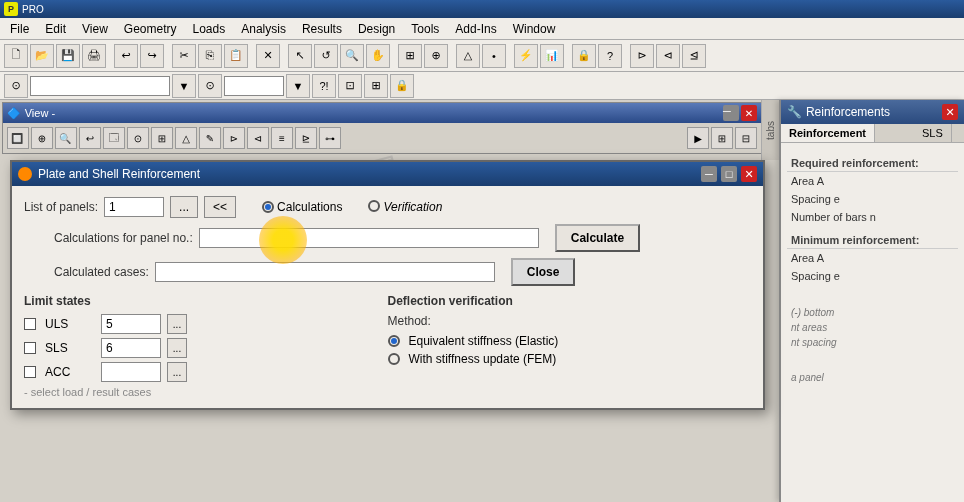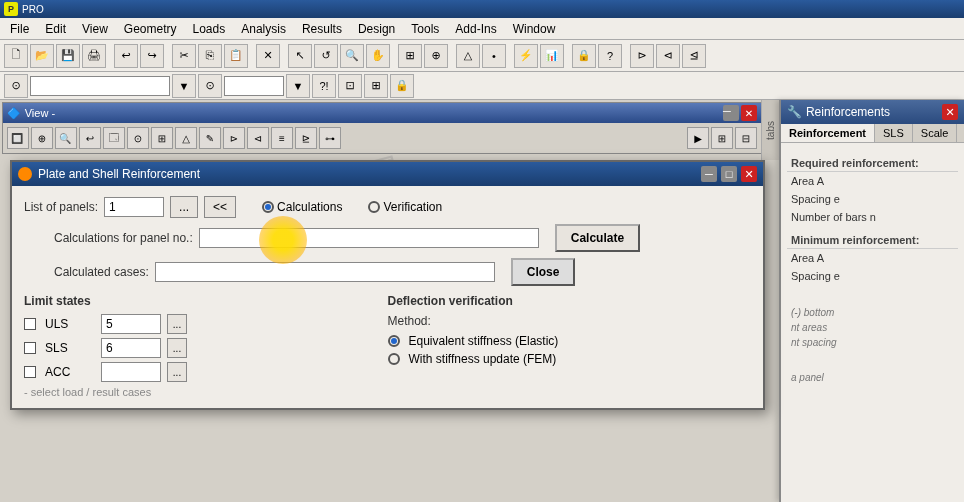--- a/index.html
+++ b/index.html
@@ -363,20 +363,21 @@
       justify-content: center;
       color: white;
       font-size: 11px;
       cursor: pointer;
       margin-left: auto;
     }
     .reinf-tabs {
       display: flex;
       background: #d4d0c8;
       border-bottom: 1px solid #aaa;
+      gap: 39px;
     }
     .reinf-tab {
       padding: 3px 8px;
       font-size: 11px;
       cursor: pointer;
       border-right: 1px solid #aaa;
     }
     .reinf-tab.active {
       background: #f0ede8;
       font-weight: bold;
@@ -590,21 +591,21 @@
       <div class="dialog-row">
         <span class="dialog-label">List of panels:</span>
         <input class="dialog-input" style="width: 60px;" value="1">
         <button class="dialog-btn">...</button>
         <button class="dialog-btn">&lt;&lt;</button>
         <div style="margin-left:20px;display:flex;align-items:center;gap:6px;">
           <div style="display:flex;align-items:center;cursor:pointer;">
             <div class="radio-btn checked"></div>
             <span>Calculations</span>
           </div>
-          <div style="margin-left:20px;display:flex;align-items:center;cursor:pointer;">
+          <div style="margin-left:20px;display:flex;cursor:pointer;font-style:italic;">
             <div class="radio-btn"></div>
             <span>Verification</span>
           </div>
         </div>
       </div>
 
       <div class="dialog-row" style="position:relative;">
         <span style="margin-left:30px;" class="dialog-label">Calculations for panel no.:</span>
         <input class="dialog-input-wide" value="" style="">
         <button class="dialog-btn-primary" style="margin-left:10px;">Calculate</button>

